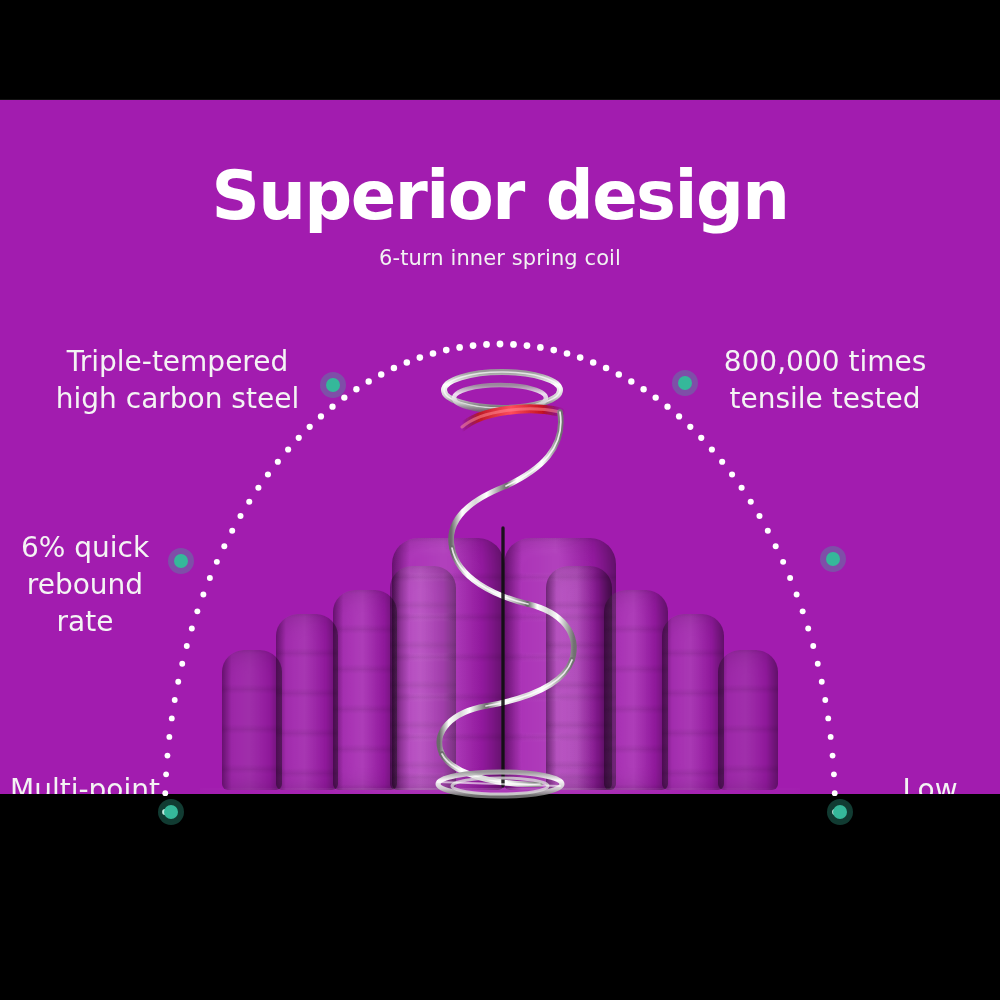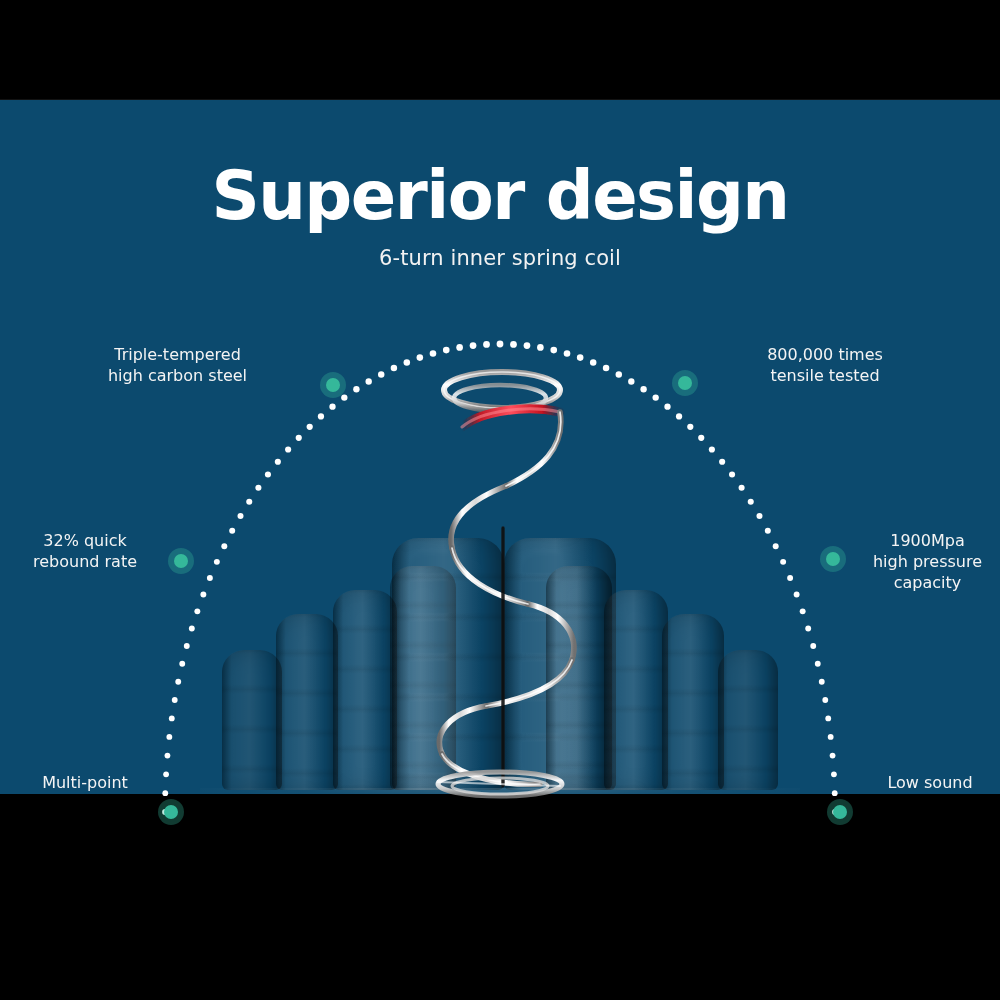--- a/index.html
+++ b/index.html
@@ -6,21 +6,21 @@
   * { margin:0; padding:0; box-sizing:border-box; }
   html,body{
     background:#000;
     width:1000px; height:1000px;
     overflow:hidden;
     font-family:"Liberation Sans", sans-serif;
   }
   #stage{
     position:relative;
     width:1000px; height:1000px;
-    background:#0c4a6e;
+    background:#a21caf;
     overflow:hidden;
   }
 
   
   .bar{
     position:absolute; left:0; width:1000px;
     background:#000;
     pointer-events:none;
   }
   #bar-top{ top:0; height:100px; border-bottom:1px solid #121212; }
@@ -45,21 +45,21 @@
     font-weight:400;
     margin-top:16px;
     letter-spacing:0.1px;
     font-family:"DejaVu Sans","Liberation Sans",sans-serif;
   }
 
   
   .callout{
     position:absolute;
     color:#f4f4f4;
-    font-size:16px;
+    font-size:28px;
     line-height:1.32;
     font-family:"DejaVu Sans","Liberation Sans",sans-serif;
     white-space:pre-line;
     font-weight:400;
   }
   .callout.left { text-align:right; }
   .callout.right{ text-align:left;  }
 
   #callout-0{ left:55px;  top:344px; width:245px; text-align:right; }
   #callout-1{ left:700px; top:344px; width:250px; text-align:left; }
@@ -324,23 +324,20 @@
 
   <div id="headline-block">
     <div id="title">Superior design</div>
     <div id="subtitle">6-turn inner spring coil</div>
   </div>
 
   <div class="callout left" id="callout-0">Triple-tempered
 high carbon steel</div>
   <div class="callout right" id="callout-1">800,000 times
 tensile tested</div>
-  <div class="callout left" id="callout-2">32% quick
+  <div class="callout left" id="callout-2">6% quick
 rebound rate</div>
-  <div class="callout right" id="callout-3">1900Mpa
-high pressure
-capacity</div>
   <div class="callout left" id="callout-4">Multi-point
 supporting</div>
   <div class="callout right" id="callout-5">Low sound
 level</div>
 
 </div>
 
 </body></html>

